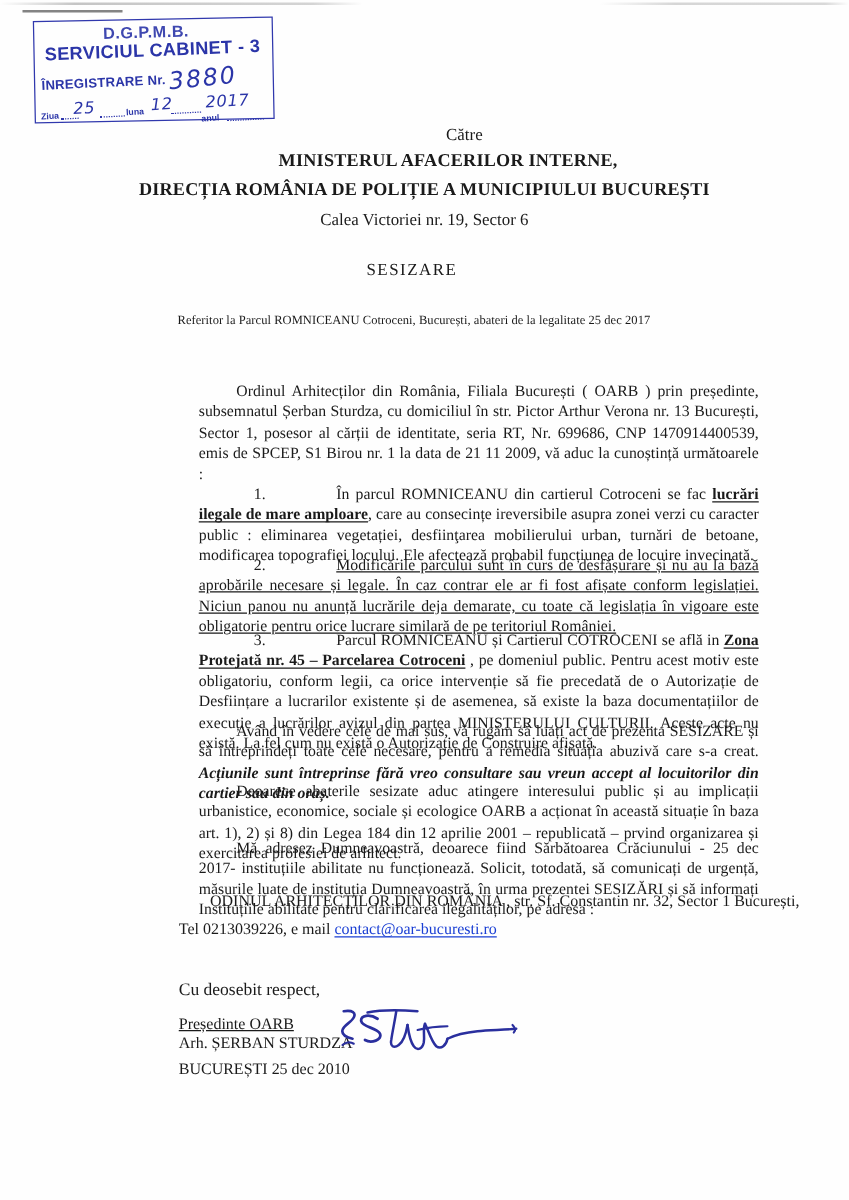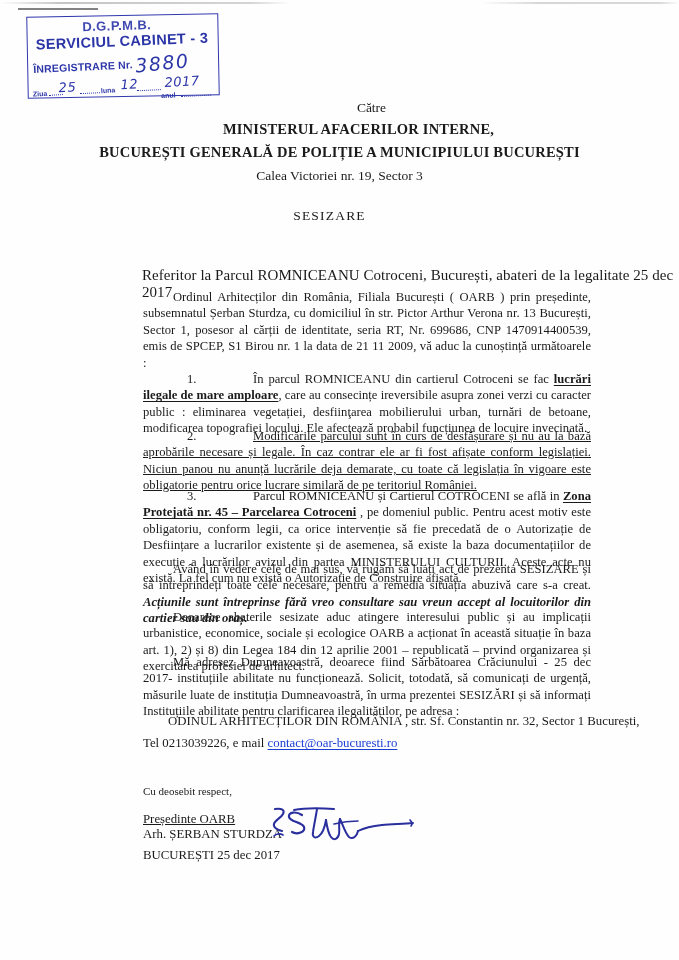--- a/index.html
+++ b/index.html
@@ -162,30 +162,29 @@
   .sesizare {
     position: absolute;
     left: 0; top: 208px; width: 659px;
     font-size: 13.5px;
     letter-spacing: 1.2px;
   }
 
   .referitor {
     position: absolute;
     left: 142px; top: 251px;
-    font-size: 15px;
+    font-size: 10px;
     letter-spacing: 0.05px;
-    margin-top: 16px;
   }
 
   p.body {
     position: absolute;
     width: 448px;
     left: 143px;
-    margin: 0;
+    margin: 16px;
     font-size: 12.6px;
     line-height: 16.4px;
     text-align: justify;
     text-justify: inter-word;
     letter-spacing: 0.02px;
   }
   p.body .ind { display: inline-block; width: 30px; }
   p.body .num { display: inline-block; width: 22px; }
   p.body .numgap { display: inline-block; width: 44px; }
 
@@ -213,21 +212,21 @@
     position: absolute;
     left: 143px; top: 736px;
     font-size: 12.8px;
   }
   .maillink {
     color: #1a3fd4;
     text-decoration: underline;
     text-underline-offset: 1.5px;
   }
 
-  .sig1 { position: absolute; left: 143px; top: 785px; font-size: 11px; }
+  .sig1 { position: absolute; left: 143px; top: 785px; font-size: 14px; }
   .sig2 { position: absolute; left: 143px; top: 812px; font-size: 12.8px; text-decoration: underline; }
   .sig3 { position: absolute; left: 143px; top: 827px; font-size: 12.8px; }
   .sig4 { position: absolute; left: 143px; top: 848px; font-size: 12.8px; }
 
   
   .signature {
     position: absolute;
     left: 272px;
     top: 806px;
     width: 145px;
@@ -264,23 +263,23 @@
   </div>
 
   <div class="doc">
 
     <div class="catre center">Către</div>
 
     <div class="addr2 center" style="top:121px;padding-left:19px;">
       <span class="clip">MINISTERUL AFACERILOR INTERNE,</span>
     </div>
 
-    <div class="addr2 center">BUCUREȘTI GENERALĂ DE POLIȚIE A MUNICIPIULUI BUCUREȘTI</div>
-
-    <div class="addr3 center">Calea Victoriei nr. 19, Sector 3</div>
+    <div class="addr2 center">DIRECȚIA ROMÂNIA DE POLIȚIE A MUNICIPIULUI BUCUREȘTI</div>
+
+    <div class="addr3 center">Calea Victoriei nr. 19, Sector 6</div>
 
     <div class="sesizare center">SESIZARE</div>
 
     <div class="referitor">Referitor la Parcul ROMNICEANU Cotroceni, București, abateri de la legalitate 25 dec 2017</div>
 
     <p class="body p-intro"><span class="ind"></span><span>Ordinul Arhitecților din România, Filiala București ( OARB ) prin președinte, subsemnatul Șerban Sturdza, cu domiciliul în str. Pictor Arthur Verona nr. 13 București, Sector 1, posesor al cărții de identitate, seria RT, Nr. 699686, CNP 1470914400539, emis de SPCEP, S1 Birou nr. 1 la data de 21 11 2009, vă aduc la cunoștință următoarele :</span></p>
 
     <p class="body p-i1"><span class="numgap"></span><span class="num">1.</span><span class="numgap"></span><span>În parcul ROMNICEANU din cartierul Cotroceni se fac </span><span class="u-bold">lucrări ilegale de mare amploare</span><span>, care au consecințe ireversibile asupra zonei verzi cu caracter public : eliminarea vegetației, desfiinţarea mobilierului urban, turnări de betoane, modificarea topografiei locului. Ele afectează probabil funcțiunea de locuire invecinată.</span></p>
 
     <p class="body p-i2"><span class="numgap"></span><span class="num">2.</span><span class="numgap"></span><span>Modificările parcului sunt în curs de desfășurare și nu au la bază aprobările necesare și legale. În caz contrar ele ar fi fost afișate conform legislației. Niciun panou nu anunță lucrările deja demarate, cu toate că legislația în vigoare este obligatorie pentru orice lucrare similară de pe teritoriul României.</span></p>
@@ -292,21 +291,21 @@
     <p class="body p-deoar"><span class="ind"></span><span>Deoarece abaterile sesizate aduc atingere interesului public și au implicații urbanistice, economice, sociale și ecologice OARB a acționat în această situație în baza art. 1), 2) și 8) din Legea 184 din 12 aprilie 2001 – republicată – prvind organizarea și exercitarea profesiei de arhitect.</span></p>
 
     <p class="body p-ma"><span class="ind"></span><span>Mă adresez Dumneavoastră, deoarece fiind Sărbătoarea Crăciunului - 25 dec 2017- instituțiile abilitate nu funcționează. Solicit, totodată, să comunicați de urgență, măsurile luate de instituția Dumneavoastră, în urma prezentei SESIZĂRI și să informați Instituțiile abilitate pentru clarificarea ilegalităților, pe adresa :</span></p>
 
     <div class="oar-line">ODINUL ARHITECȚILOR DIN ROMÂNIA , str. Sf. Constantin nr. 32, Sector 1 București,</div>
     <div class="tel-line"><span>Tel 0213039226, e mail </span><a class="maillink" href="#">contact@oar-bucuresti.ro</a></div>
 
     <div class="sig1">Cu deosebit respect,</div>
     <div class="sig2">Președinte OARB</div>
     <div class="sig3">Arh. ȘERBAN STURDZA</div>
-    <div class="sig4">BUCUREȘTI  25 dec 2017</div>
+    <div class="sig4">BUCUREȘTI  25 dec 2010</div>
 
     <svg class="signature" viewBox="0 0 145 44">
       <g fill="none" stroke="#2a2f9e" stroke-linecap="round" stroke-linejoin="round">
         <path d="M3 3 C10 2, 13 4, 11 8 C9 12, 3 14, 2 18 C1 22, 6 24, 10 25" stroke-width="2.1"></path>
         <path d="M2 30 C4 28, 8 27, 11 29" stroke-width="1.7"></path>
         <path d="M30 9 C24 5, 16 6, 17 11 C18 16, 30 16, 32 21 C34 26, 25 29, 20 26" stroke-width="2.2"></path>
         <path d="M22 4 C32 2, 48 2, 62 3" stroke-width="2.0"></path>
         <path d="M45 3 C44 10, 42 19, 41 26 C40 31, 43 33, 47 30 C51 27, 53 20, 54 14" stroke-width="2.0"></path>
         <path d="M54 14 C55 21, 56 27, 59 31 C62 35, 66 33, 67 28 C68 22, 66 17, 68 13" stroke-width="2.0"></path>
         <path d="M68 13 C71 19, 73 27, 77 31 C81 34, 85 30, 86 25" stroke-width="2.0"></path>

